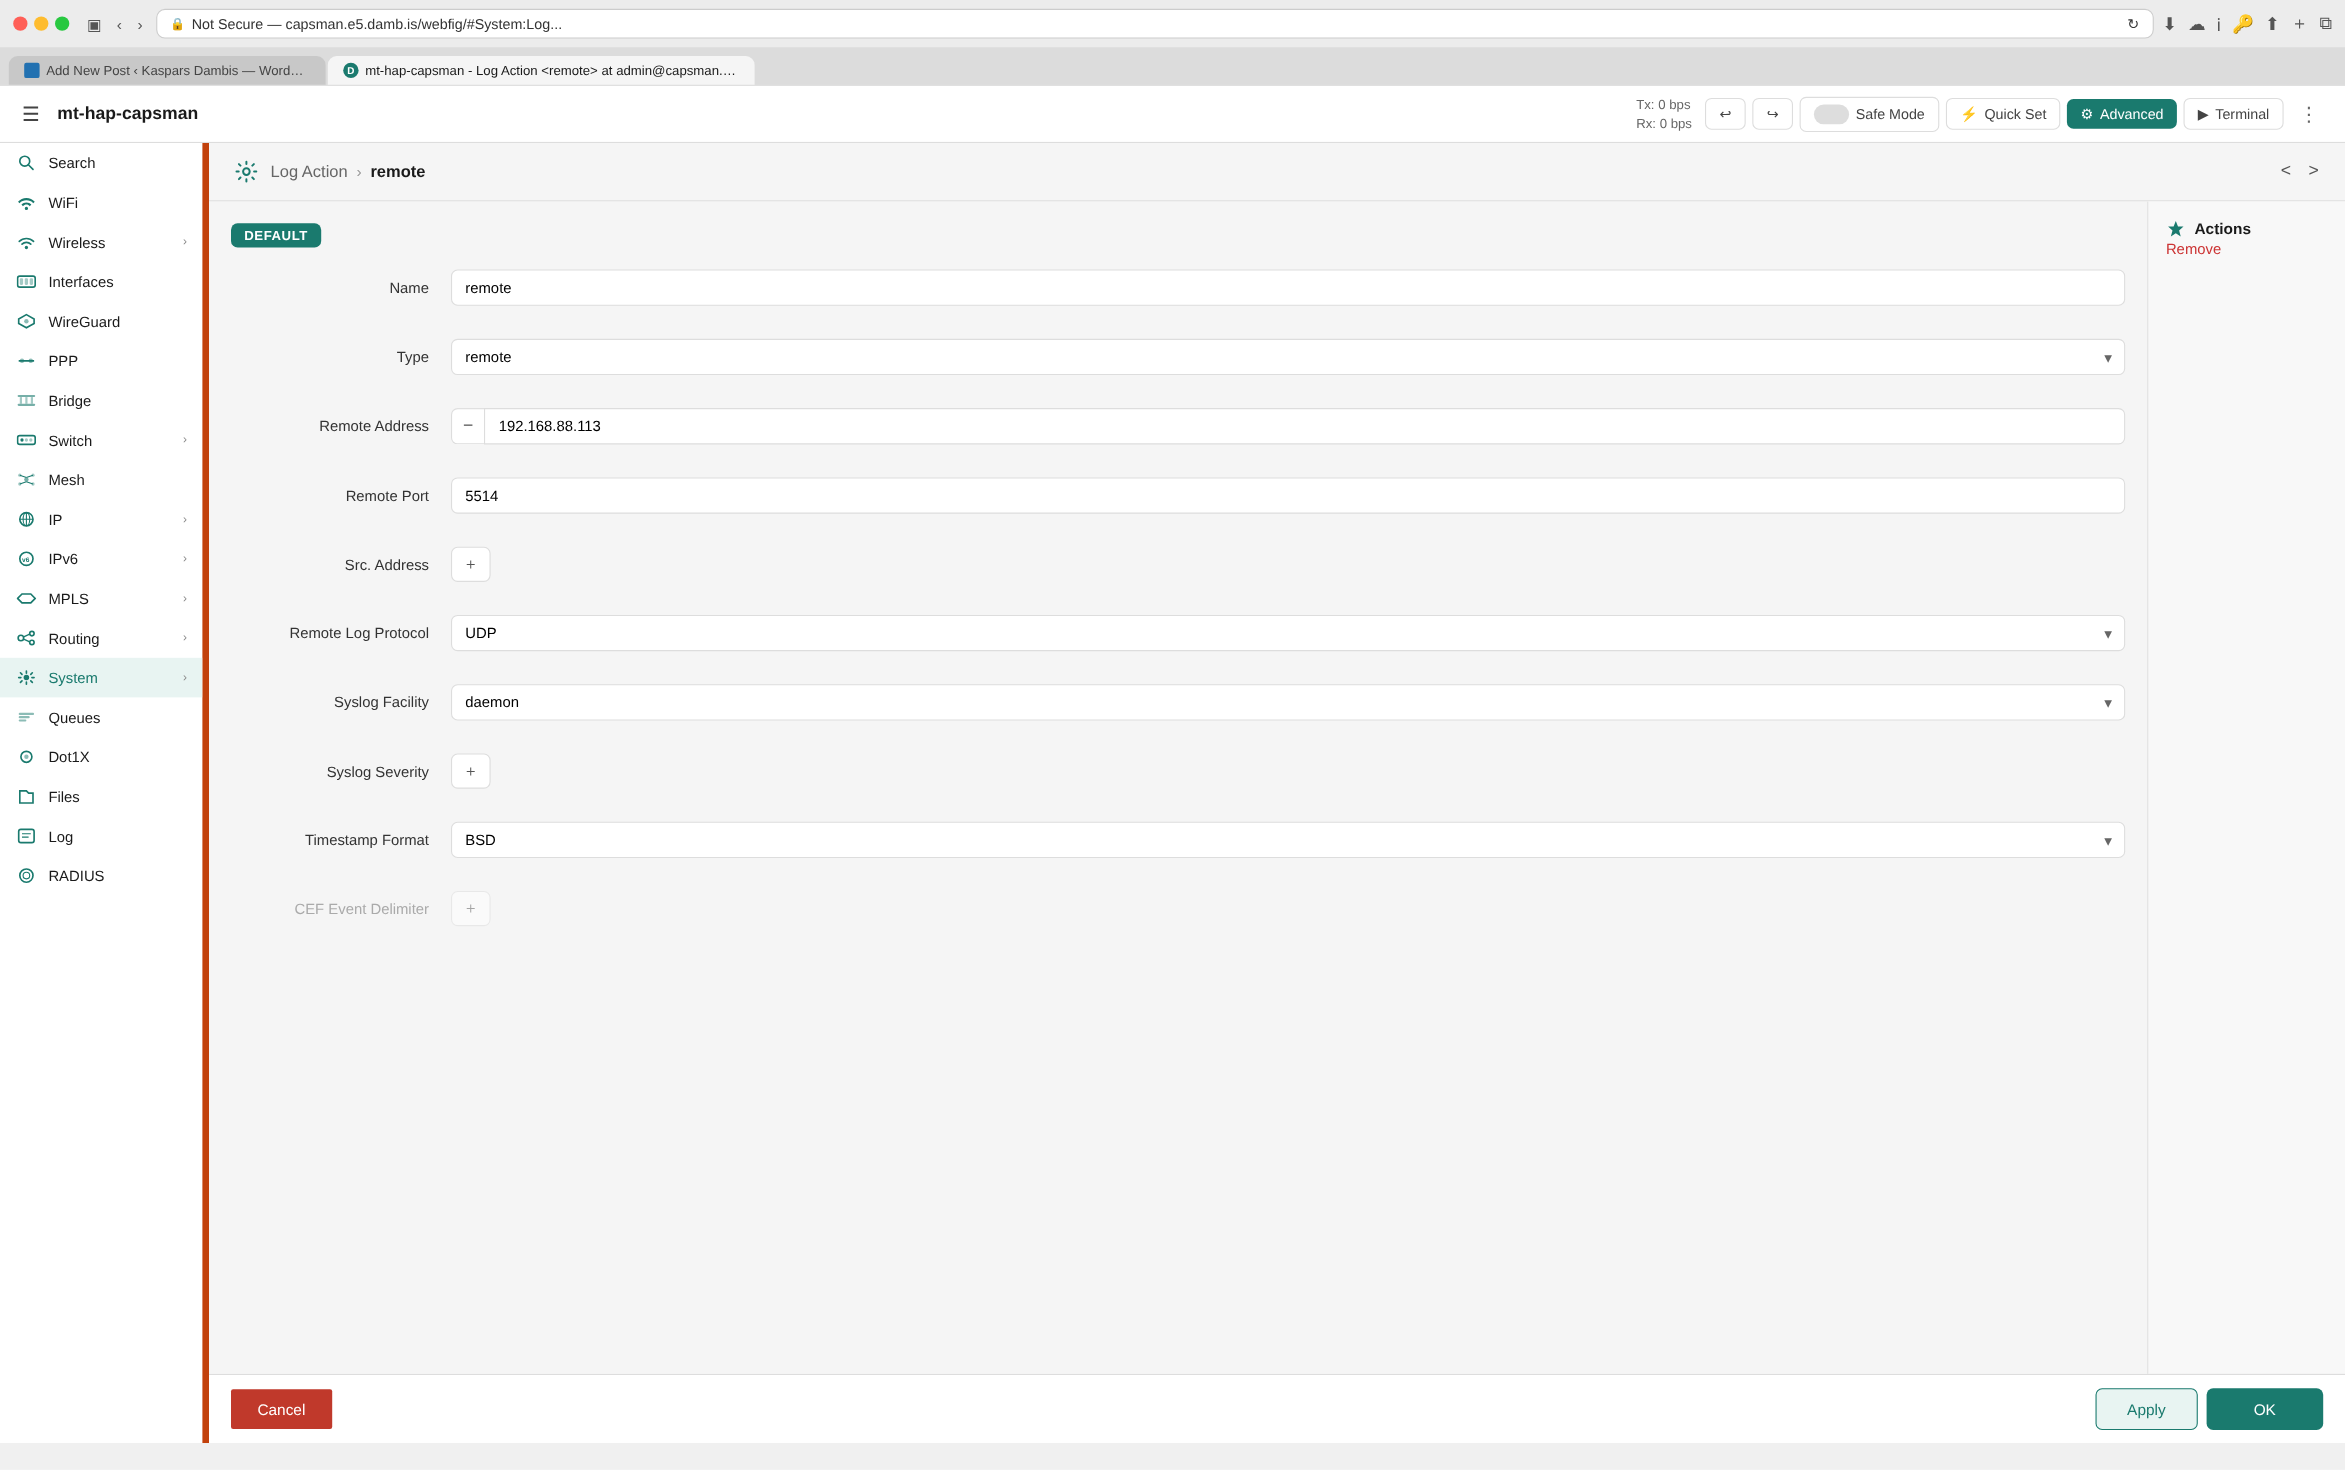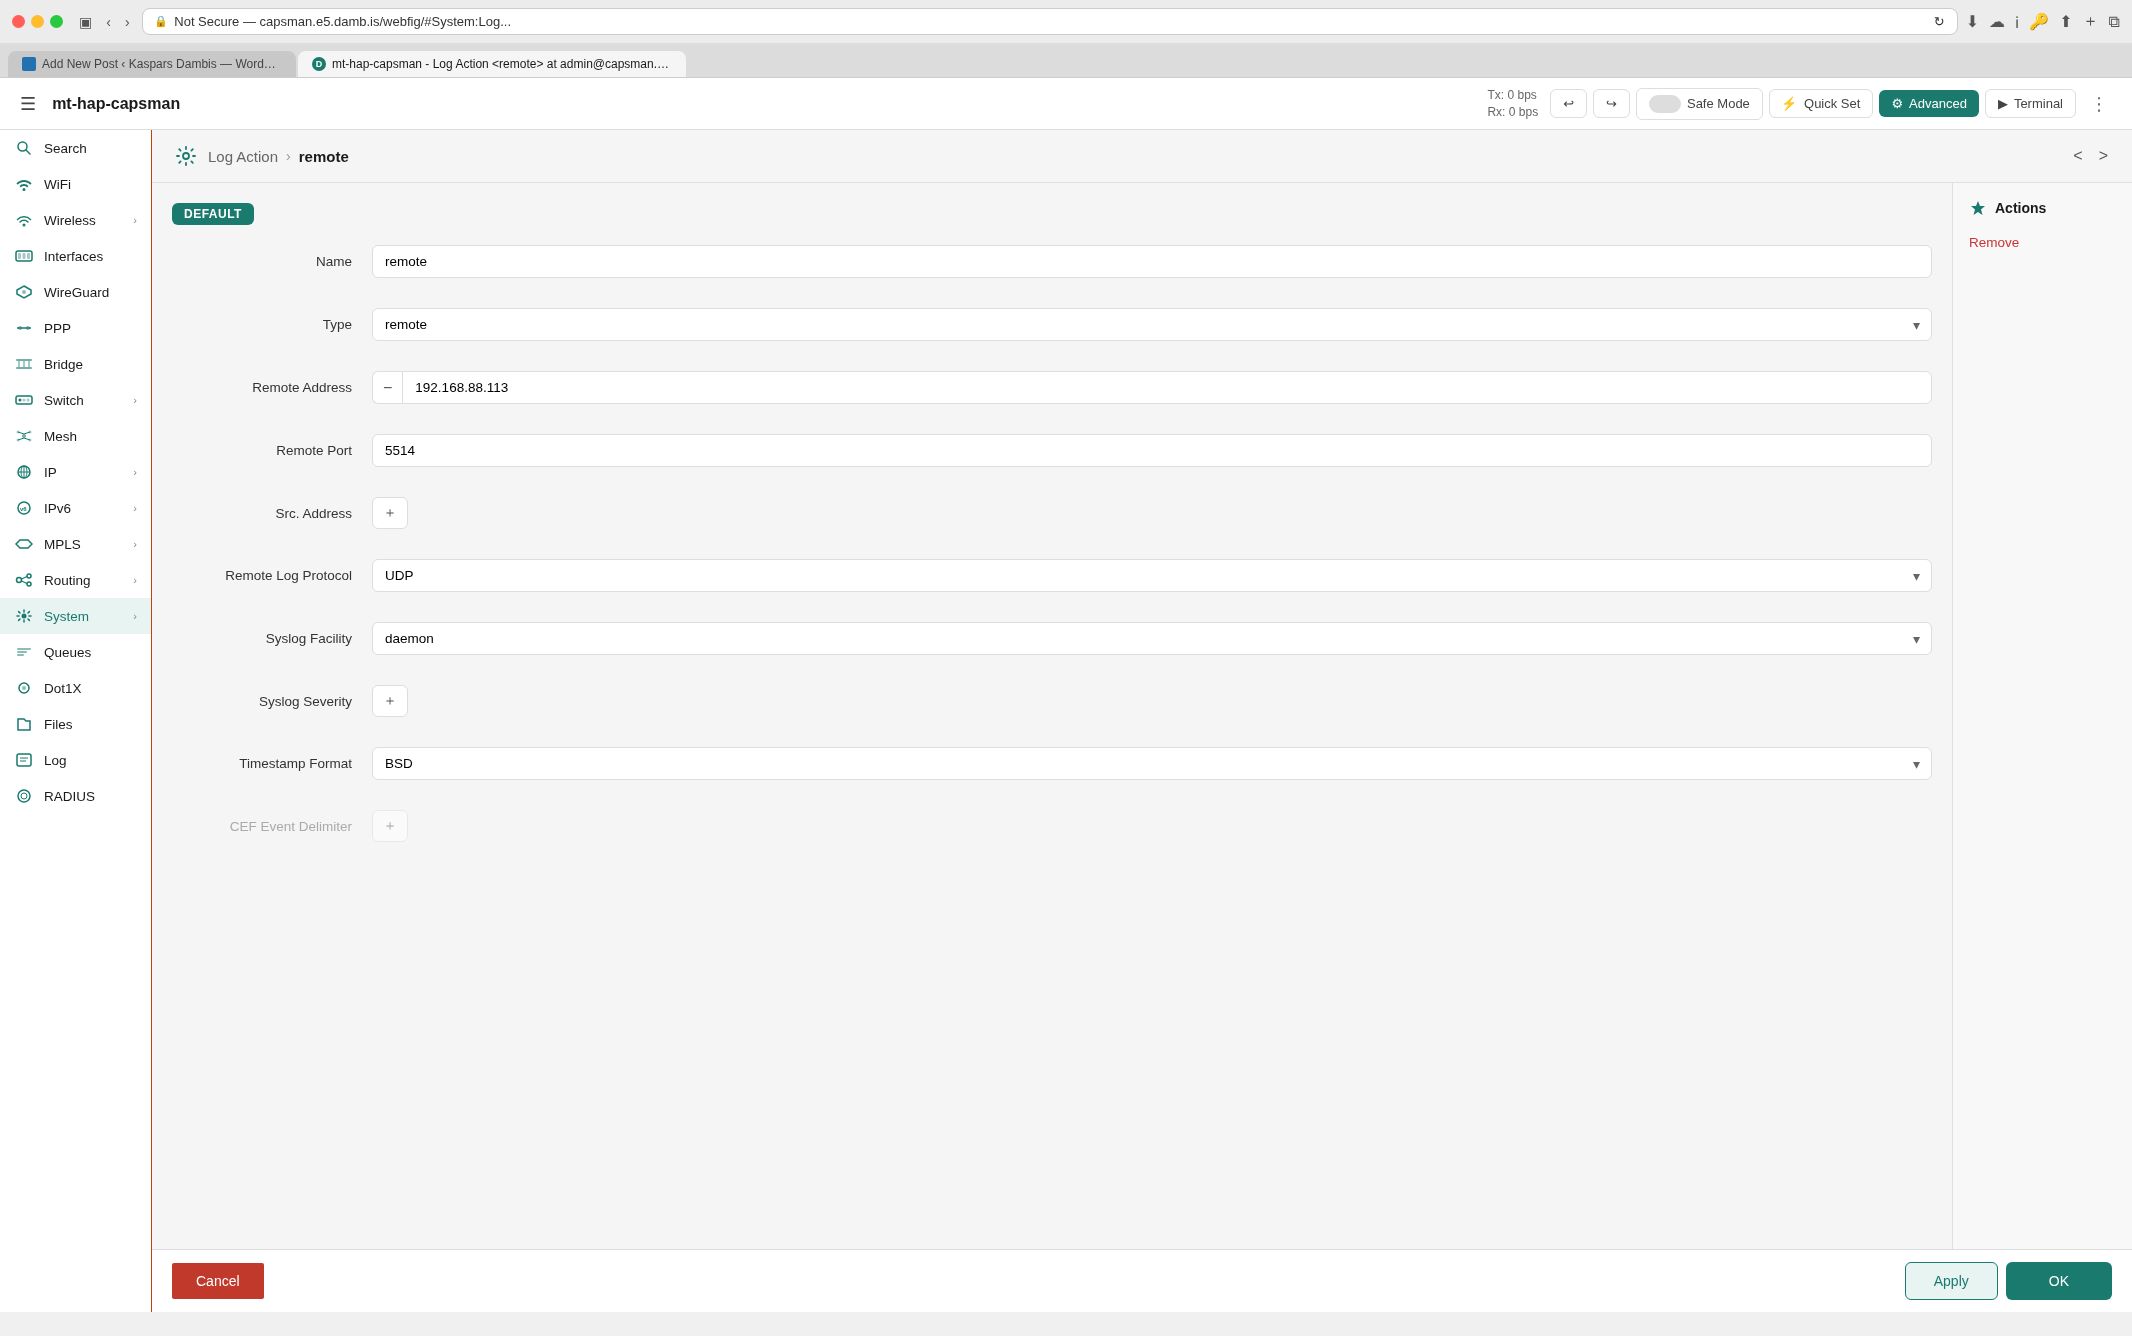--- a/index.html
+++ b/index.html
@@ -38,21 +38,21 @@
     .hdr-btn-outline { background: none; border: 1px solid #ddd; color: #444; }
     .hdr-btn-teal { background: #1a7a6e; color: white; }
     .hdr-btn-safe { background: none; border: 1px solid #ddd; color: #444; display: flex; align-items: center; gap: 6px; }
     .safe-toggle { width: 32px; height: 18px; background: #ddd; border-radius: 9px; position: relative; }
     .hdr-more { background: none; border: none; font-size: 18px; color: #666; cursor: pointer; padding: 4px 8px; }
 
     
     .content-area { display: flex; flex: 1; overflow: hidden; }
 
     
-    .sidebar { width: 152px; background: white; border-right: 1px solid #c2410c; overflow-y: auto; flex-shrink: 0; }
+    .sidebar { width: 190px; background: white; border-right: 6px solid #c2410c; overflow-y: auto; flex-shrink: 0; }
     .sidebar-item { display: flex; align-items: center; gap: 10px; padding: 8px 14px; cursor: pointer; font-size: 13.5px; color: #1a1a1a; border-radius: 0; }
     .sidebar-item.active { background: #e8f4f2; color: #1a7a6e; }
     .sidebar-icon { width: 20px; height: 20px; display: flex; align-items: center; justify-content: center; color: #1a7a6e; flex-shrink: 0; }
     .sidebar-chevron { margin-left: auto; font-size: 11px; color: #888; }
 
     
     .main-content { flex: 1; display: flex; flex-direction: column; overflow: hidden; background: #f5f5f5; }
 
     
     .breadcrumb-bar { display: flex; align-items: center; padding: 12px 20px; background: #f5f5f5; gap: 8px; border-bottom: 1px solid #e0e0e0; }
@@ -80,21 +80,21 @@
     .select-wrapper select { width: 100%; padding: 8px 12px; border: 1px solid #ddd; border-radius: 6px; font-size: 13.5px; background: white; appearance: none; outline: none; cursor: pointer; }
 
     .input-with-btn { display: flex; gap: 0; }
     .input-minus-btn { background: white; border: 1px solid #ddd; border-right: none; border-radius: 6px 0 0 6px; padding: 0 10px; font-size: 16px; cursor: pointer; color: #555; display: flex; align-items: center; }
     .input-with-btn .form-input { border-radius: 0 6px 6px 0; }
 
     .plus-btn { background: white; border: 1px solid #ddd; border-radius: 6px; padding: 6px 10px; font-size: 14px; cursor: pointer; color: #555; }
 
     
     .actions-panel { width: 180px; background: #f8f8f8; border-left: 1px solid #e0e0e0; padding: 16px; flex-shrink: 0; }
-    .actions-title { display: flex; align-items: center; gap: 8px; font-size: 14px; font-weight: 600; margin-bottom: 16px; color: #1a1a1a; }
+    .actions-title { display: flex; align-items: center; gap: 8px; font-size: 14px; font-weight: 600; color: #1a1a1a; }
     .action-link { color: #cc3333; font-size: 13.5px; cursor: pointer; display: block; padding: 2px 0; }
 
     
     .bottom-bar { display: flex; justify-content: space-between; align-items: center; padding: 12px 20px; background: white; border-top: 1px solid #ddd; }
     .btn-cancel { background: #c0392b; color: white; border: none; padding: 10px 24px; border-radius: 2px; font-size: 14px; cursor: pointer; font-weight: 500; }
     .btn-group { display: flex; gap: 8px; }
     .btn-apply { background: #e8f4f2; border: 1px solid #1a7a6e; color: #1a7a6e; padding: 10px 28px; border-radius: 6px; font-size: 14px; cursor: pointer; font-weight: 500; }
     .btn-ok { background: #1a7a6e; color: white; border: none; padding: 10px 43px; border-radius: 6px; font-size: 14px; cursor: pointer; font-weight: 500; }
 
     

